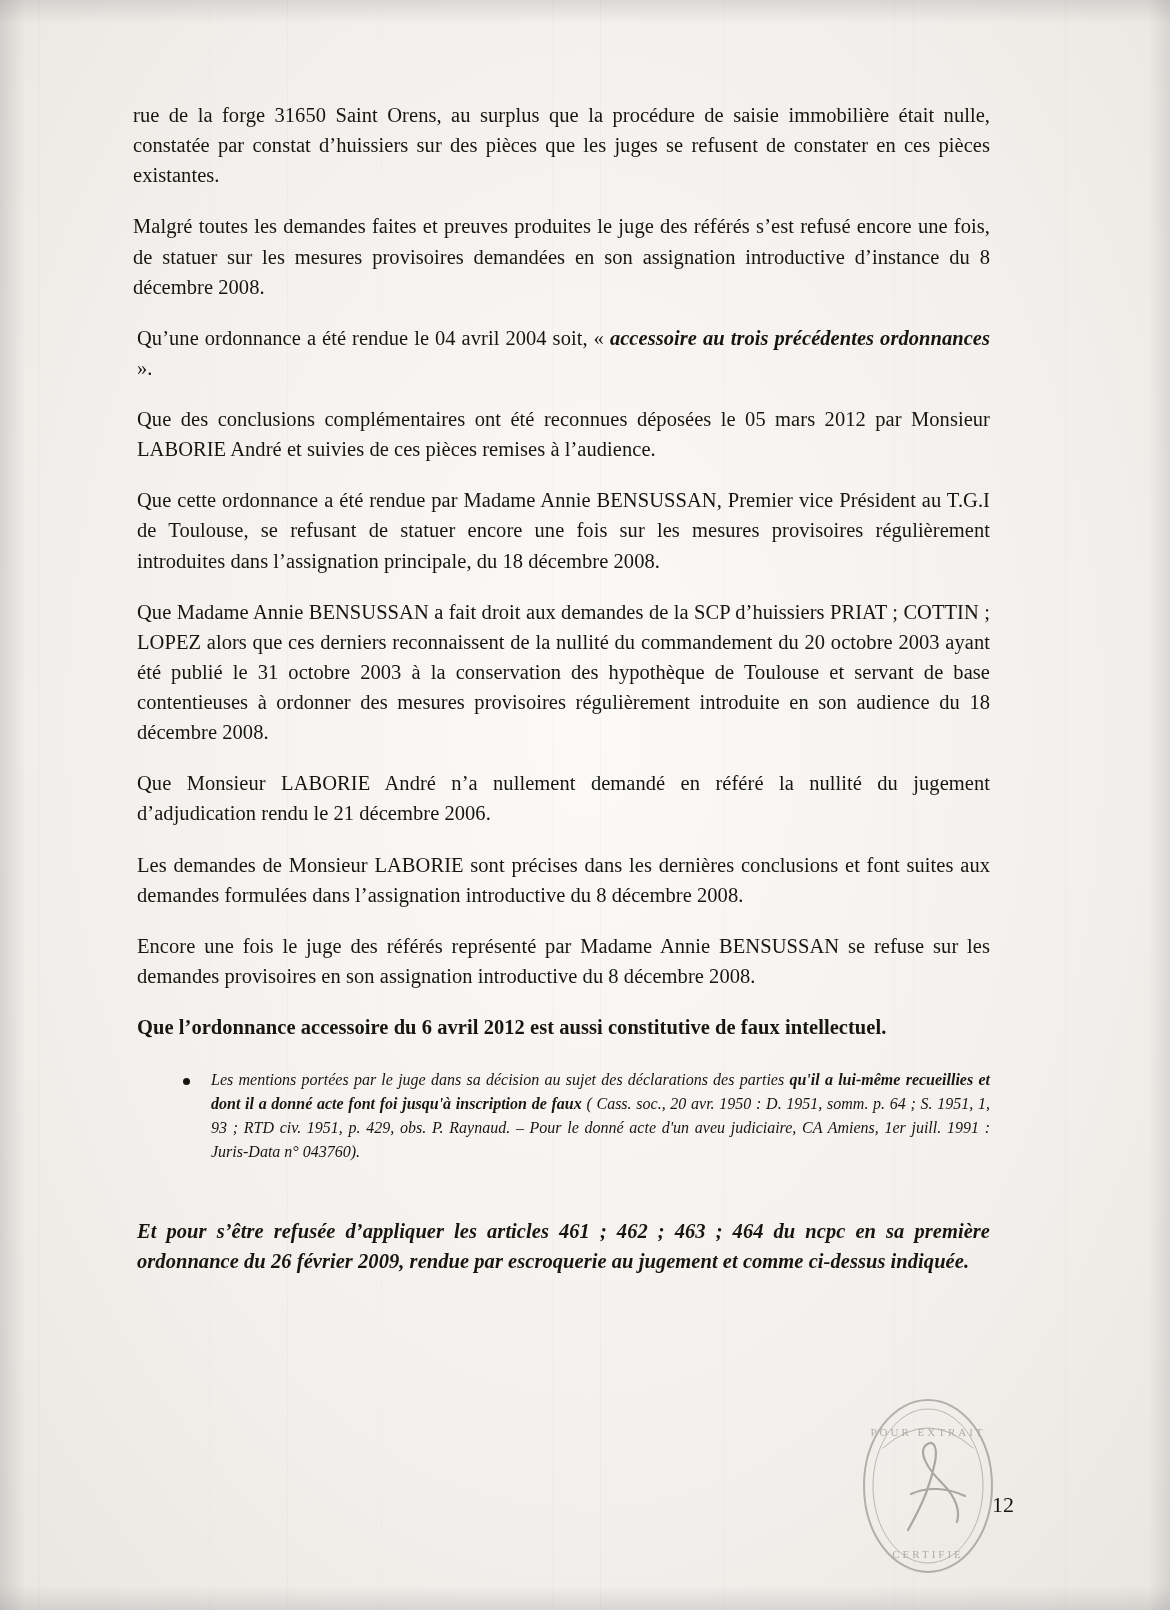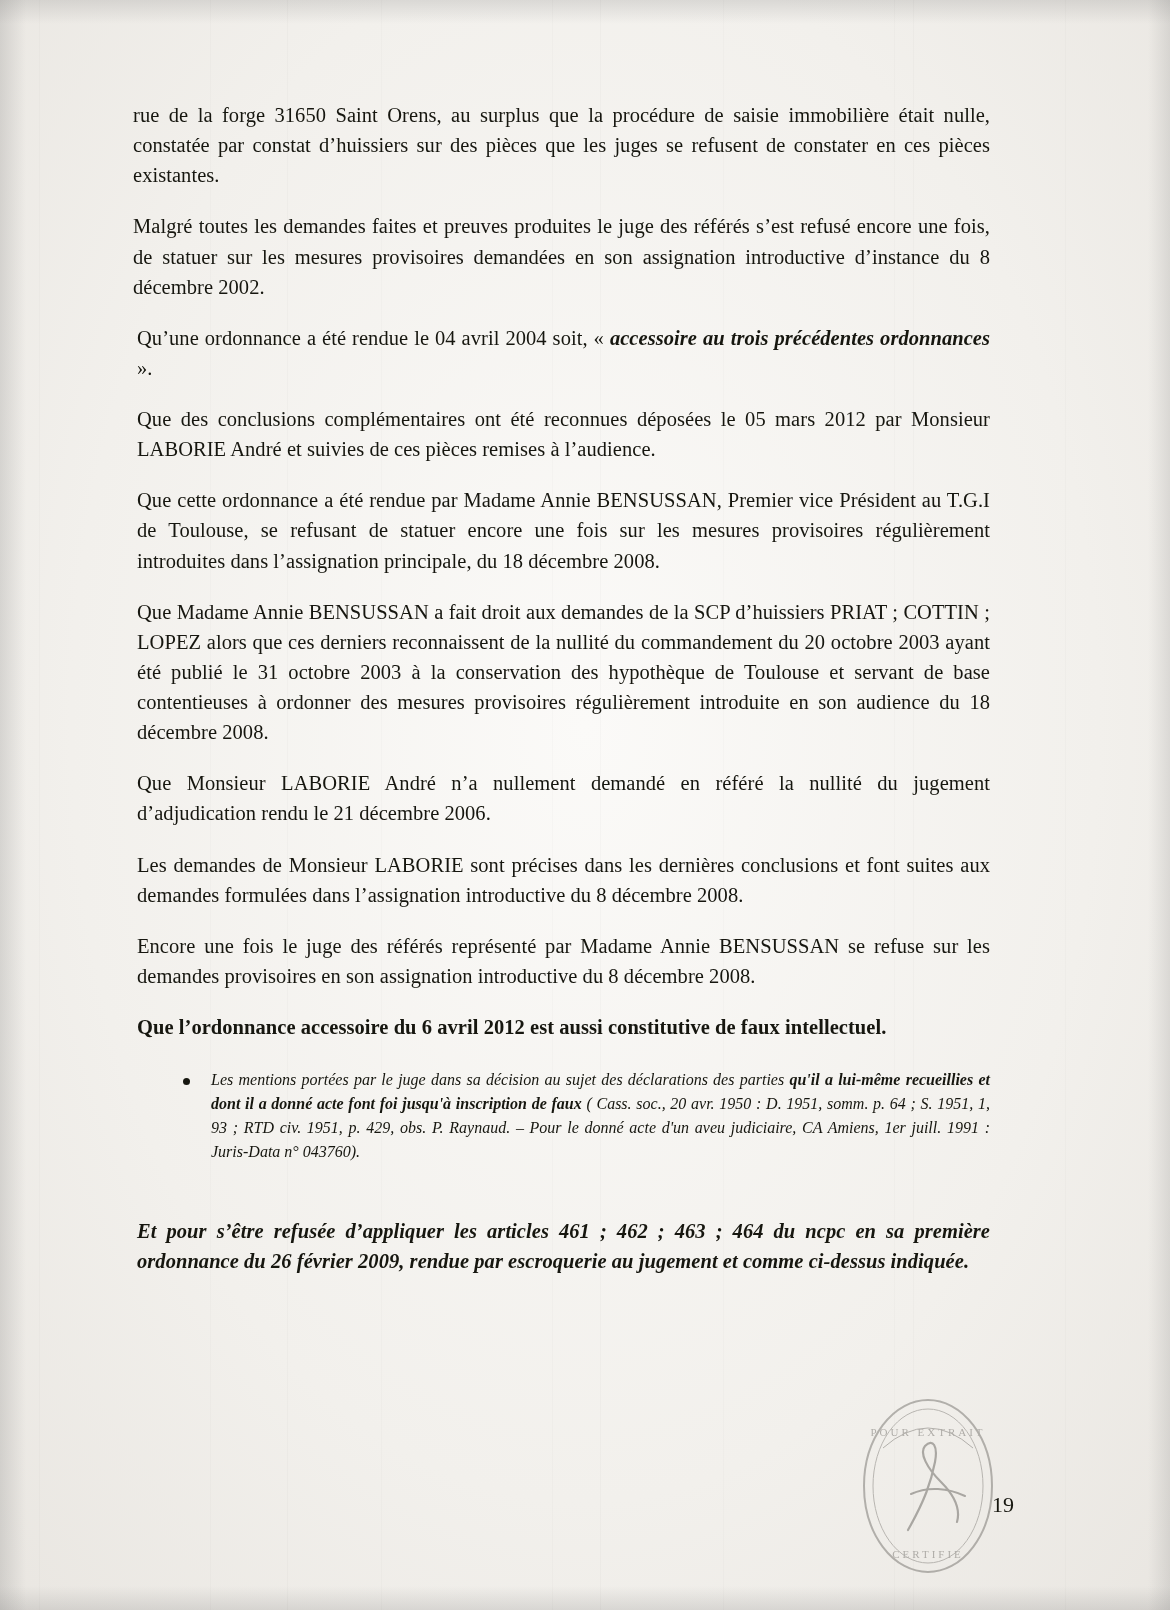--- a/index.html
+++ b/index.html
@@ -106,21 +106,21 @@
 <body>
 
 <div class="page">
   <div class="paper-texture"></div>
   <div class="scan-streaks"></div>
 
   <div class="content">
 
     <p>rue de la forge 31650 Saint Orens, au surplus que la procédure de saisie immobilière était nulle, constatée par constat d’huissiers sur des pièces que les juges se refusent de constater en ces pièces existantes.</p>
 
-    <p>Malgré toutes les demandes faites et preuves produites le juge des référés s’est refusé encore une fois, de statuer sur les mesures provisoires demandées en son assignation introductive d’instance du 8 décembre 2002.</p>
+    <p>Malgré toutes les demandes faites et preuves produites le juge des référés s’est refusé encore une fois, de statuer sur les mesures provisoires demandées en son assignation introductive d’instance du 8 décembre 2008.</p>
 
     <p class="para-shift"><span>Qu’une ordonnance a été rendue le 04 avril 2004 soit, « </span><span class="bi">accessoire au trois précédentes ordonnances</span><span> ».</span></p>
 
     <p class="para-shift">Que des conclusions complémentaires ont été reconnues déposées le 05 mars 2012 par Monsieur LABORIE André et suivies de ces pièces remises à l’audience.</p>
 
     <p class="para-shift">Que cette ordonnance a été rendue par Madame Annie BENSUSSAN, Premier vice Président au T.G.I de Toulouse, se refusant de statuer encore une fois sur les mesures provisoires régulièrement introduites dans l’assignation principale, du 18 décembre 2008.</p>
 
     <p class="para-shift">Que Madame Annie BENSUSSAN a fait droit aux demandes de la SCP d’huissiers PRIAT ; COTTIN ; LOPEZ alors que ces derniers reconnaissent de la nullité du commandement du 20 octobre 2003 ayant été publié le 31 octobre 2003 à la conservation des hypothèque de Toulouse et servant de base contentieuses à ordonner des mesures provisoires régulièrement introduite en son audience du 18 décembre 2008.</p>
 
     <p class="para-shift">Que Monsieur LABORIE André n’a nullement demandé en référé la nullité du jugement d’adjudication rendu le 21 décembre 2006.</p>
@@ -150,14 +150,14 @@
       <ellipse cx="75" cy="96" rx="64" ry="86" fill="none" stroke="#5d5a55" stroke-width="2"></ellipse>
       <ellipse cx="75" cy="96" rx="55" ry="77" fill="none" stroke="#6a6762" stroke-width="1"></ellipse>
       <path d="M30 58 Q75 18 120 58" fill="none" stroke="#5d5a55" stroke-width="1"></path>
       <text x="75" y="46" font-family="'Liberation Serif', serif" font-size="11" fill="#55524d" text-anchor="middle" letter-spacing="3">POUR EXTRAIT</text>
       <text x="75" y="168" font-family="'Liberation Serif', serif" font-size="11" fill="#55524d" text-anchor="middle" letter-spacing="3">CERTIFIE</text>
       <path d="M55 140 C72 110 78 92 82 72 C85 56 80 48 72 56 C66 63 74 78 88 92 C100 104 108 118 104 132" fill="none" stroke="#4b4843" stroke-width="2.2" stroke-linecap="round"></path>
       <path d="M58 104 C75 96 95 98 112 106" fill="none" stroke="#4b4843" stroke-width="2" stroke-linecap="round"></path>
     </svg>
   </div>
 
-  <div class="page-number">19</div>
+  <div class="page-number">12</div>
 </div>
 
 </body></html>

